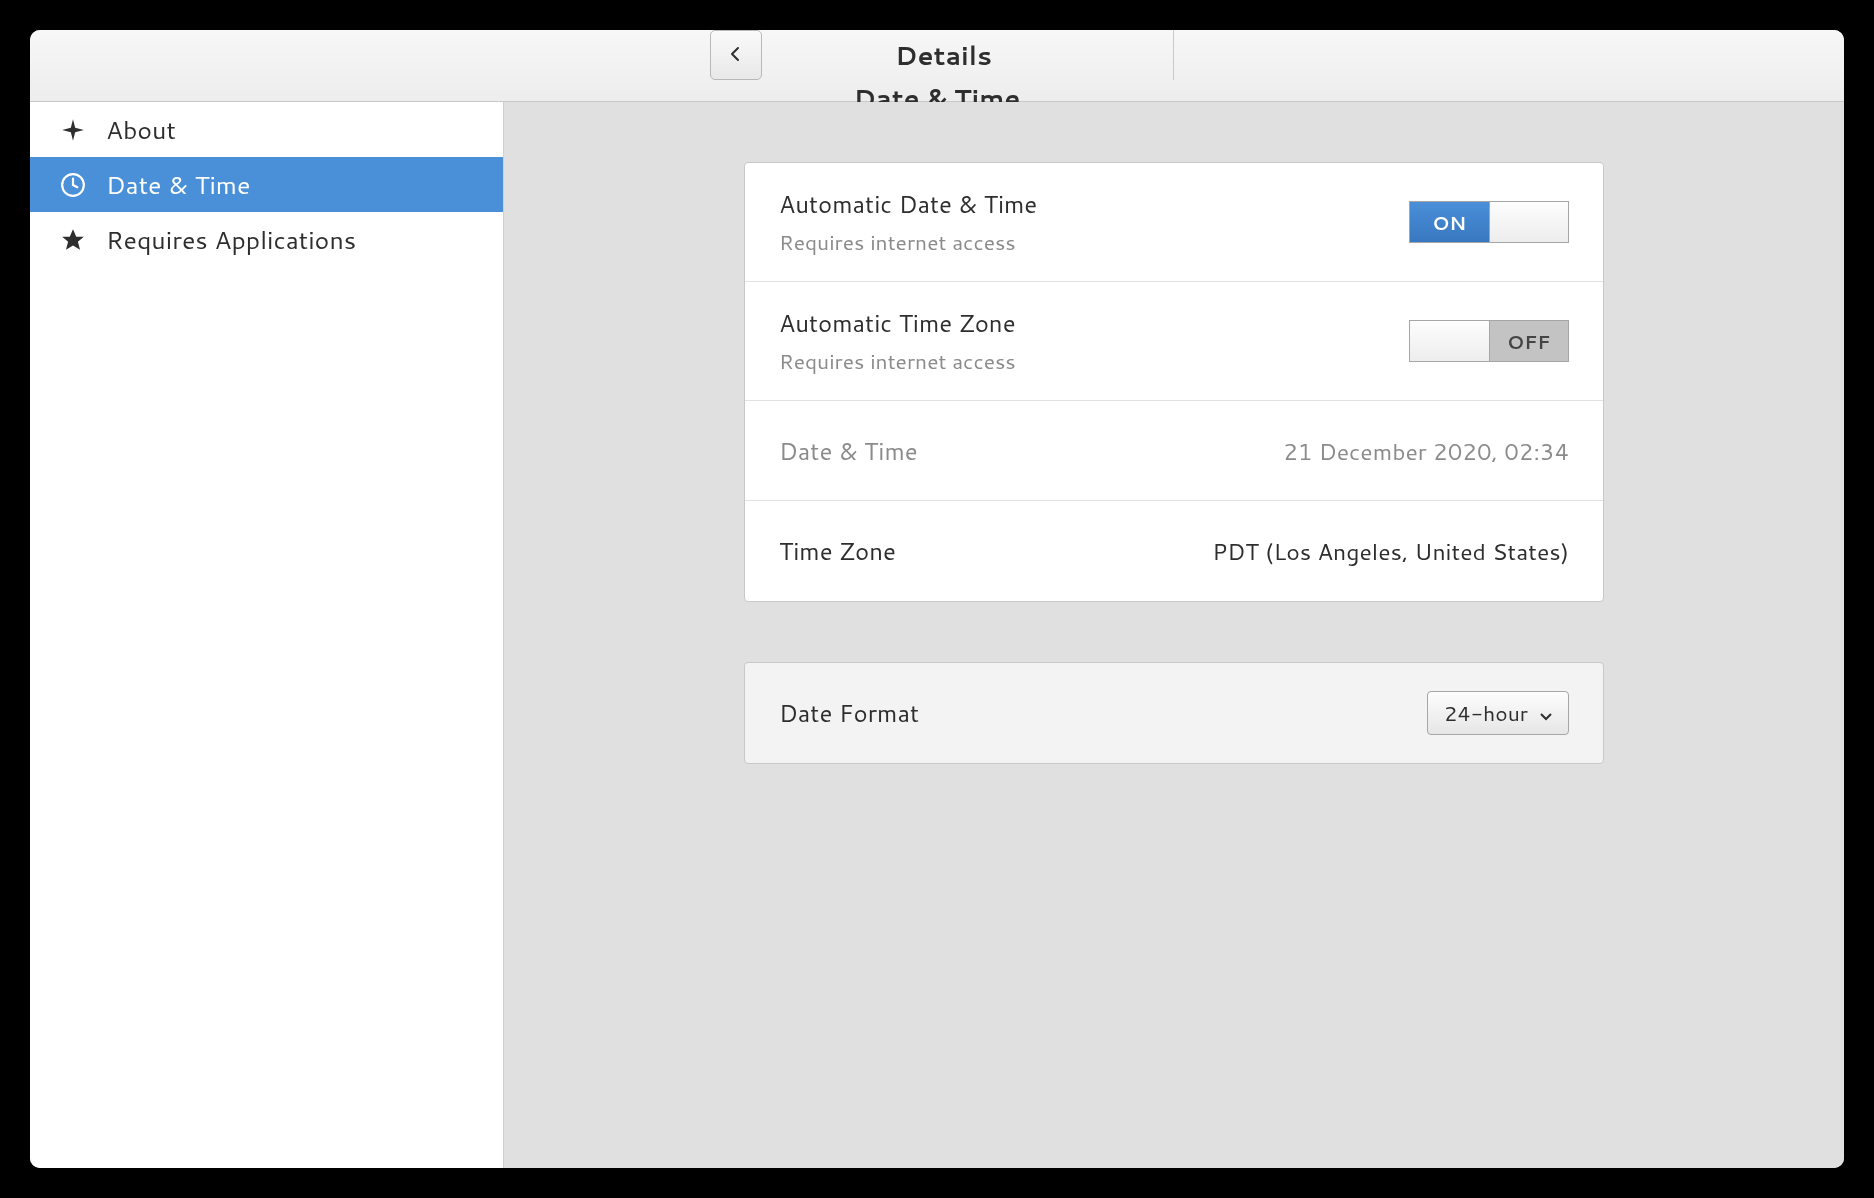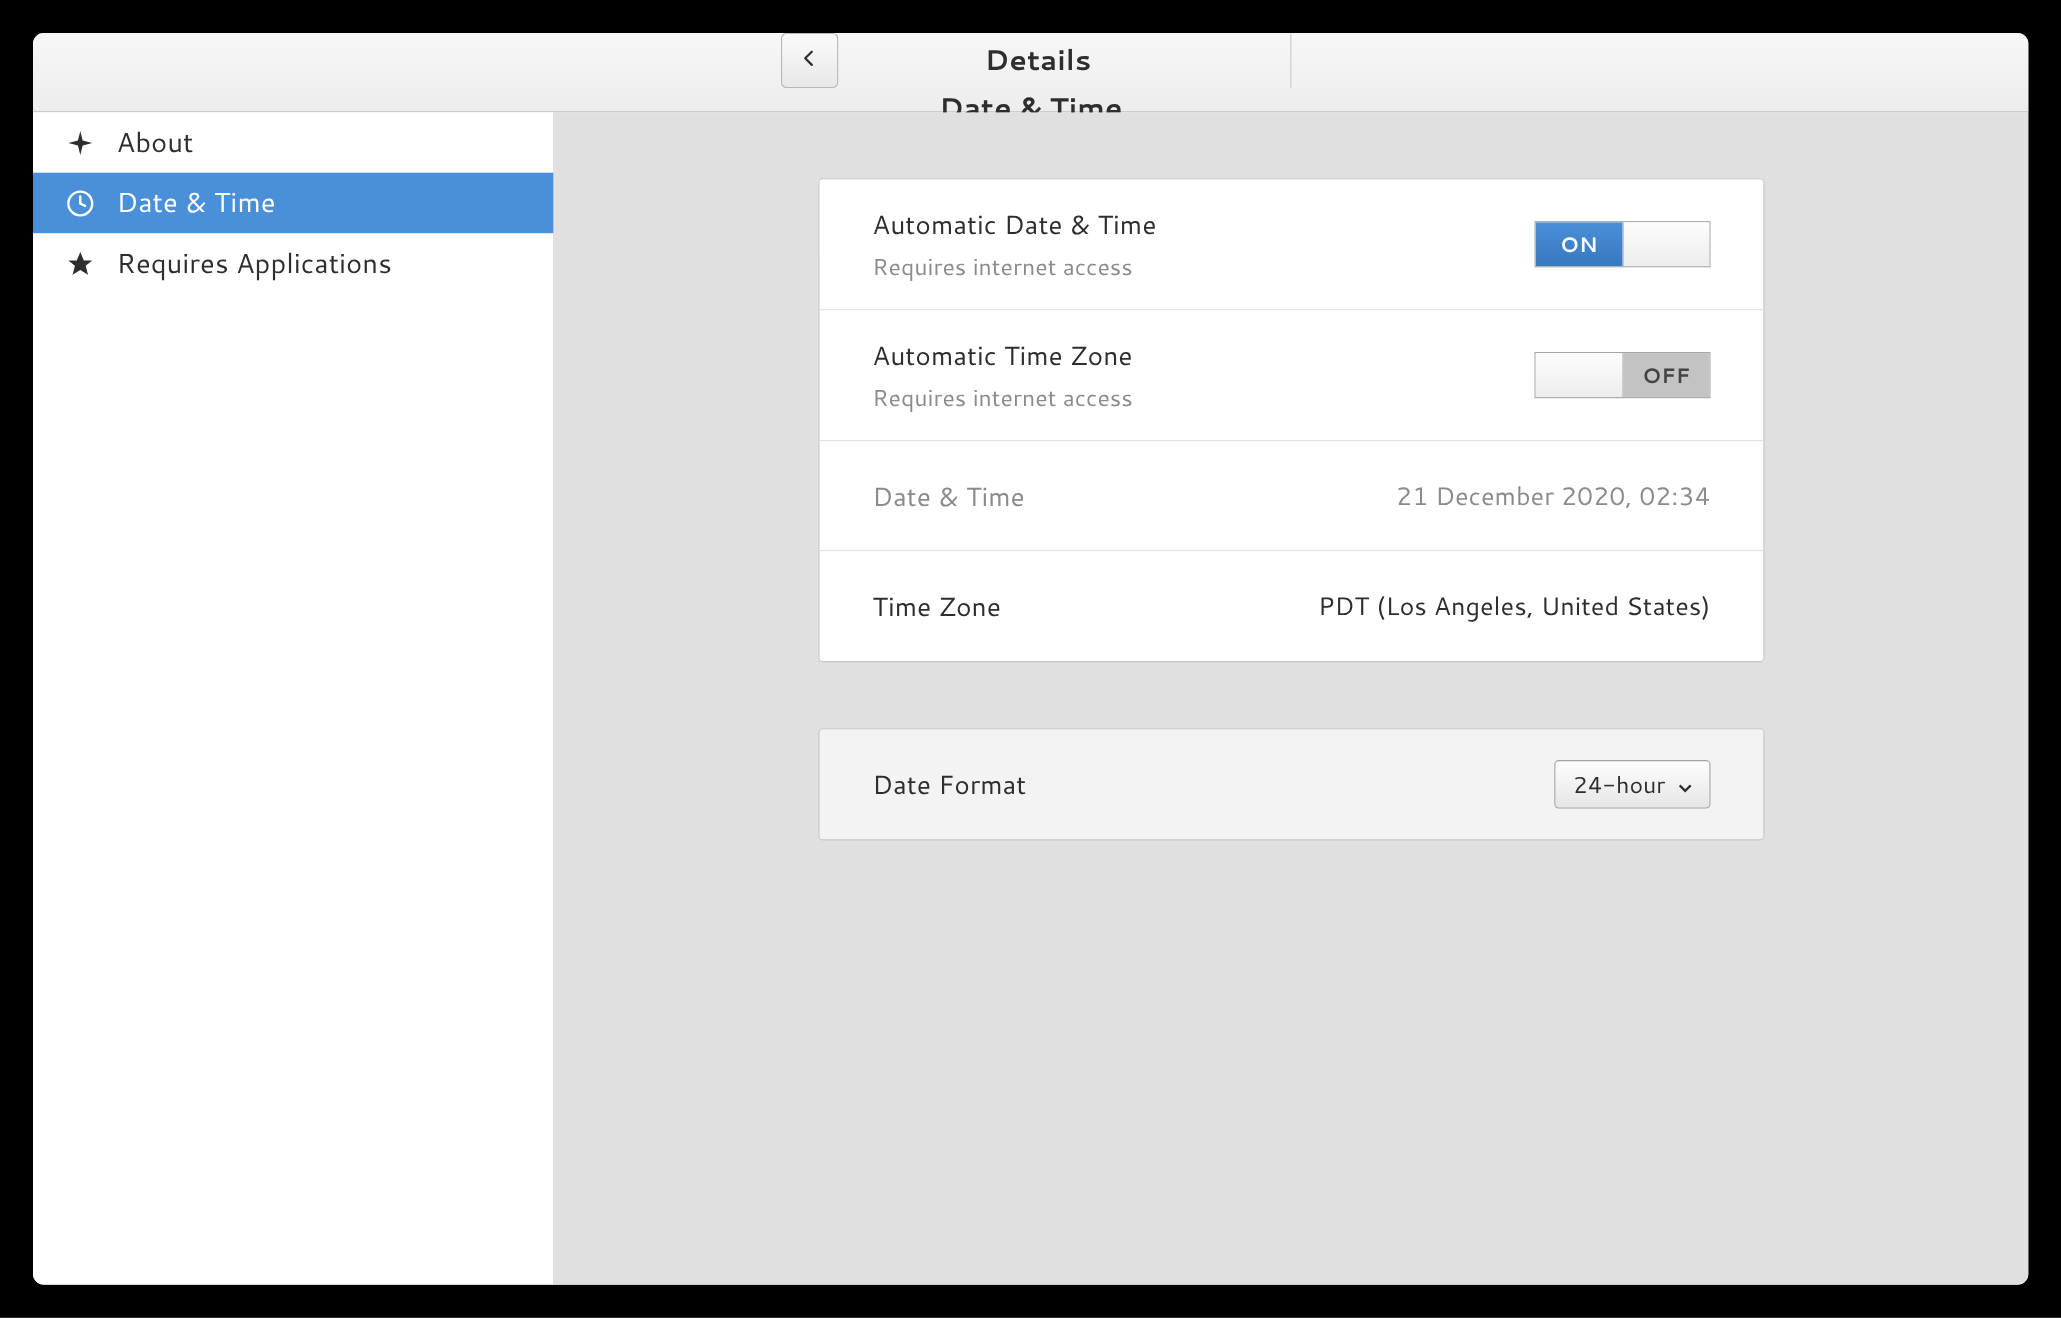--- a/index.html
+++ b/index.html
@@ -138,21 +138,21 @@
   border: 1px solid #c8c8c8;
   border-radius: 4px;
   width: 860px;
   margin: 0 auto 60px auto;
 }
 .panel.secondary { background: #f3f3f3; }
 .row {
   display: flex;
   align-items: center;
   justify-content: space-between;
-  padding: 24px 48px;
+  padding: 24px 34px;
   border-bottom: 1px solid #e2e2e2;
   min-height: 100px;
 }
 .row:last-child { border-bottom: none; }
 .row-left { display: flex; flex-direction: column; gap: 6px; }
 .row-title { font-size: 24px; color: #2e2e2e; font-weight: 500; }
 .row-sub { font-size: 21px; color: #8b8b8b; }
 .row-title.dim { color: #8b8b8b; }
 .row-value { font-size: 23px; color: #2e2e2e; }
 .row-value.dim { color: #8b8b8b; }

